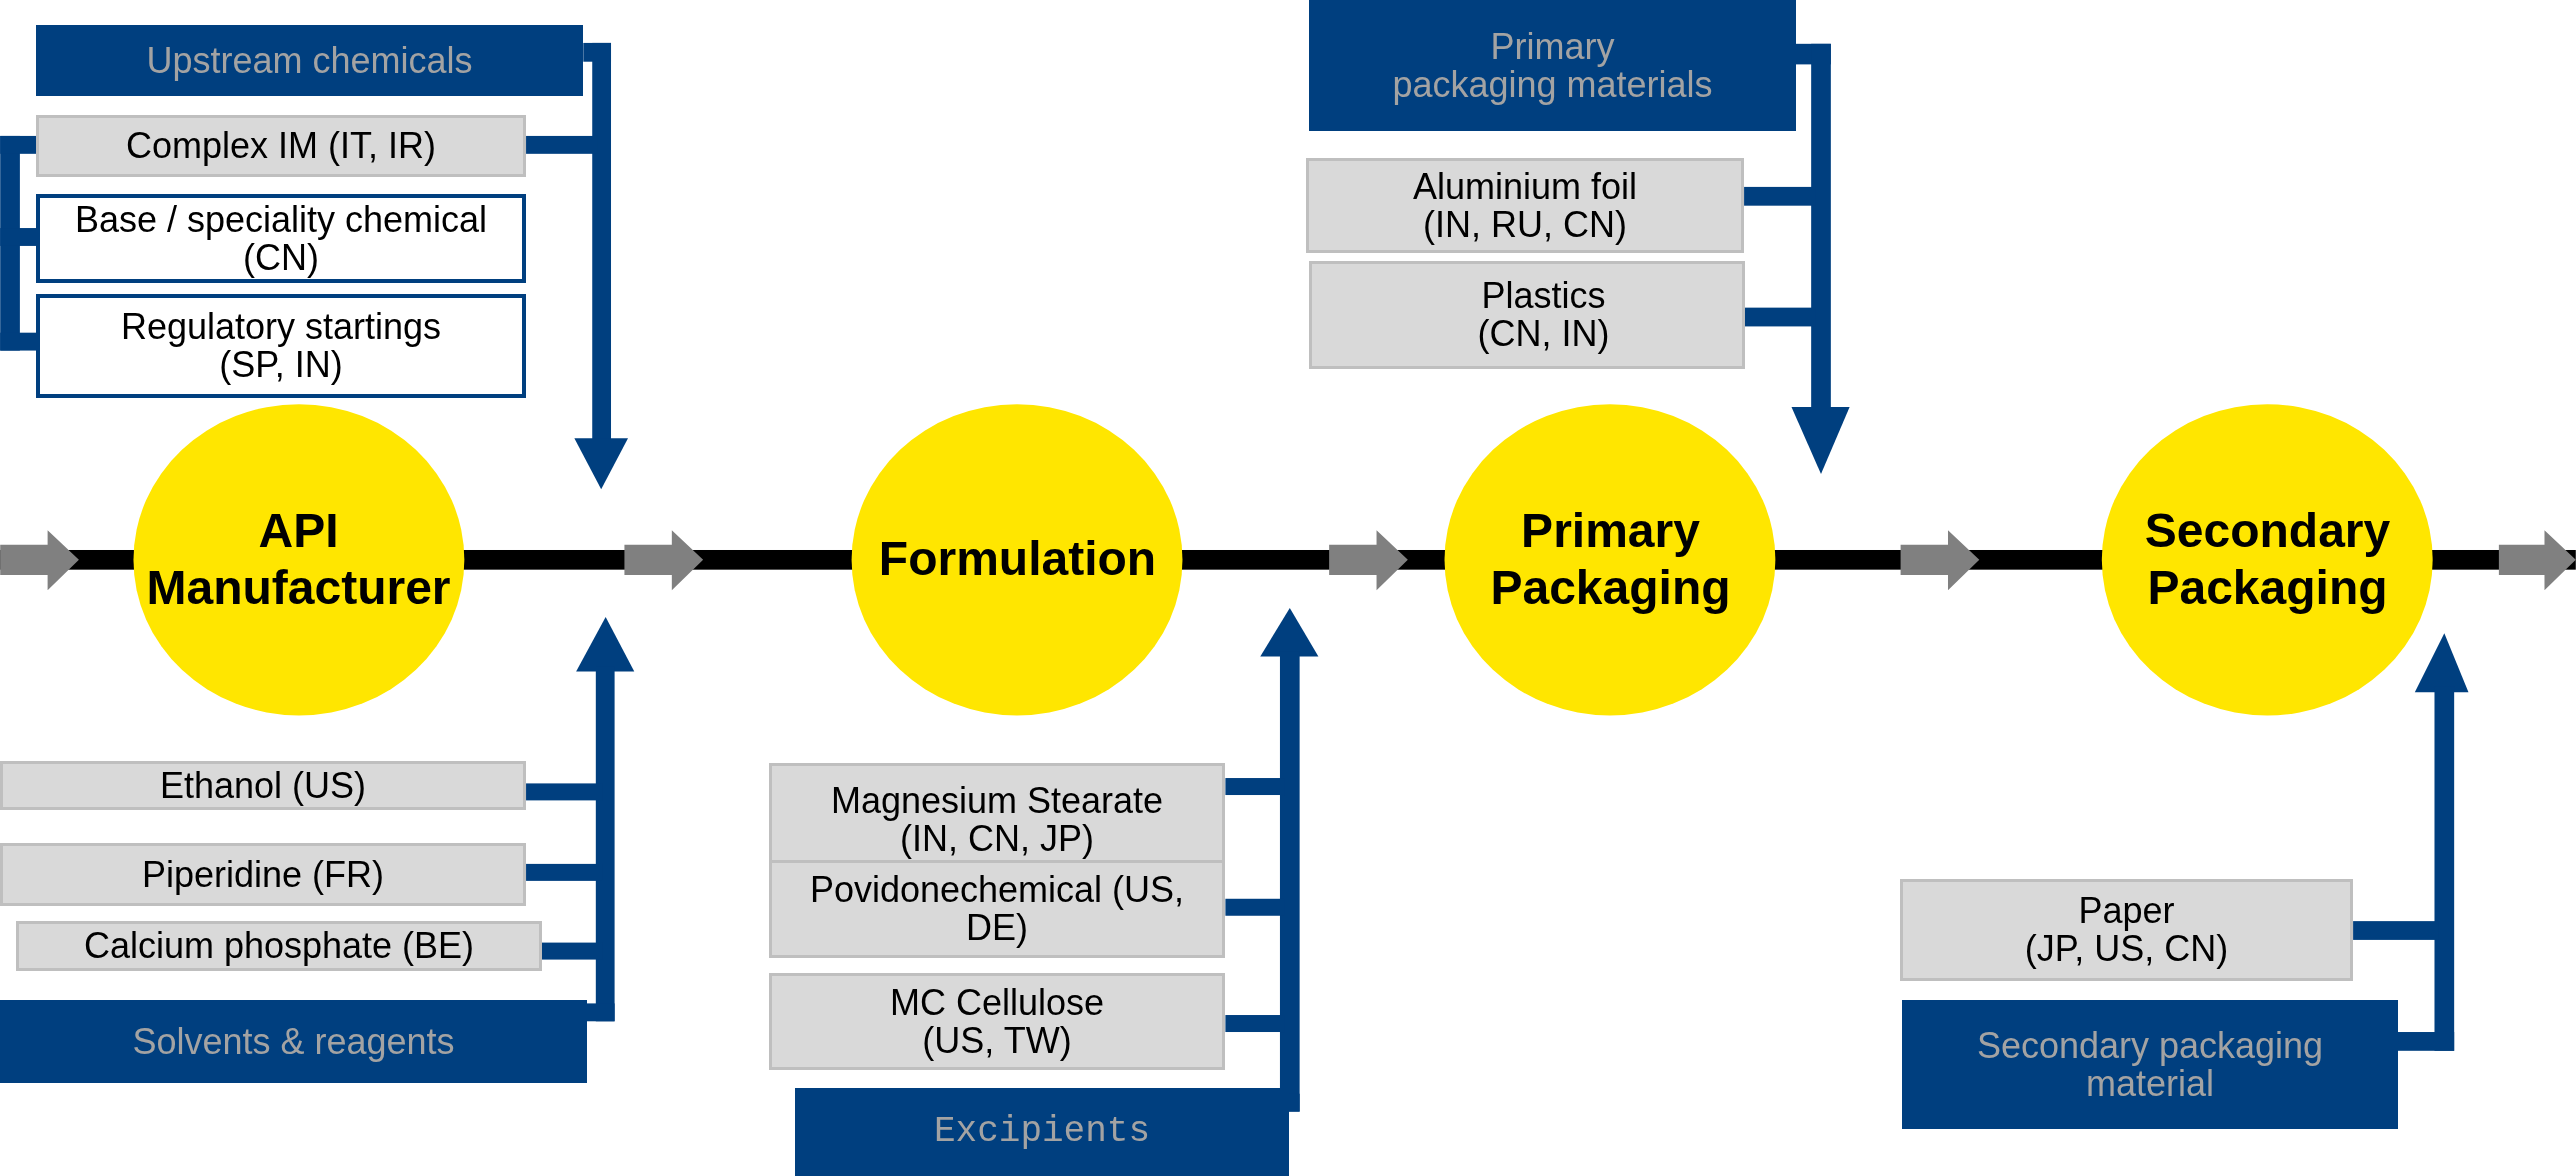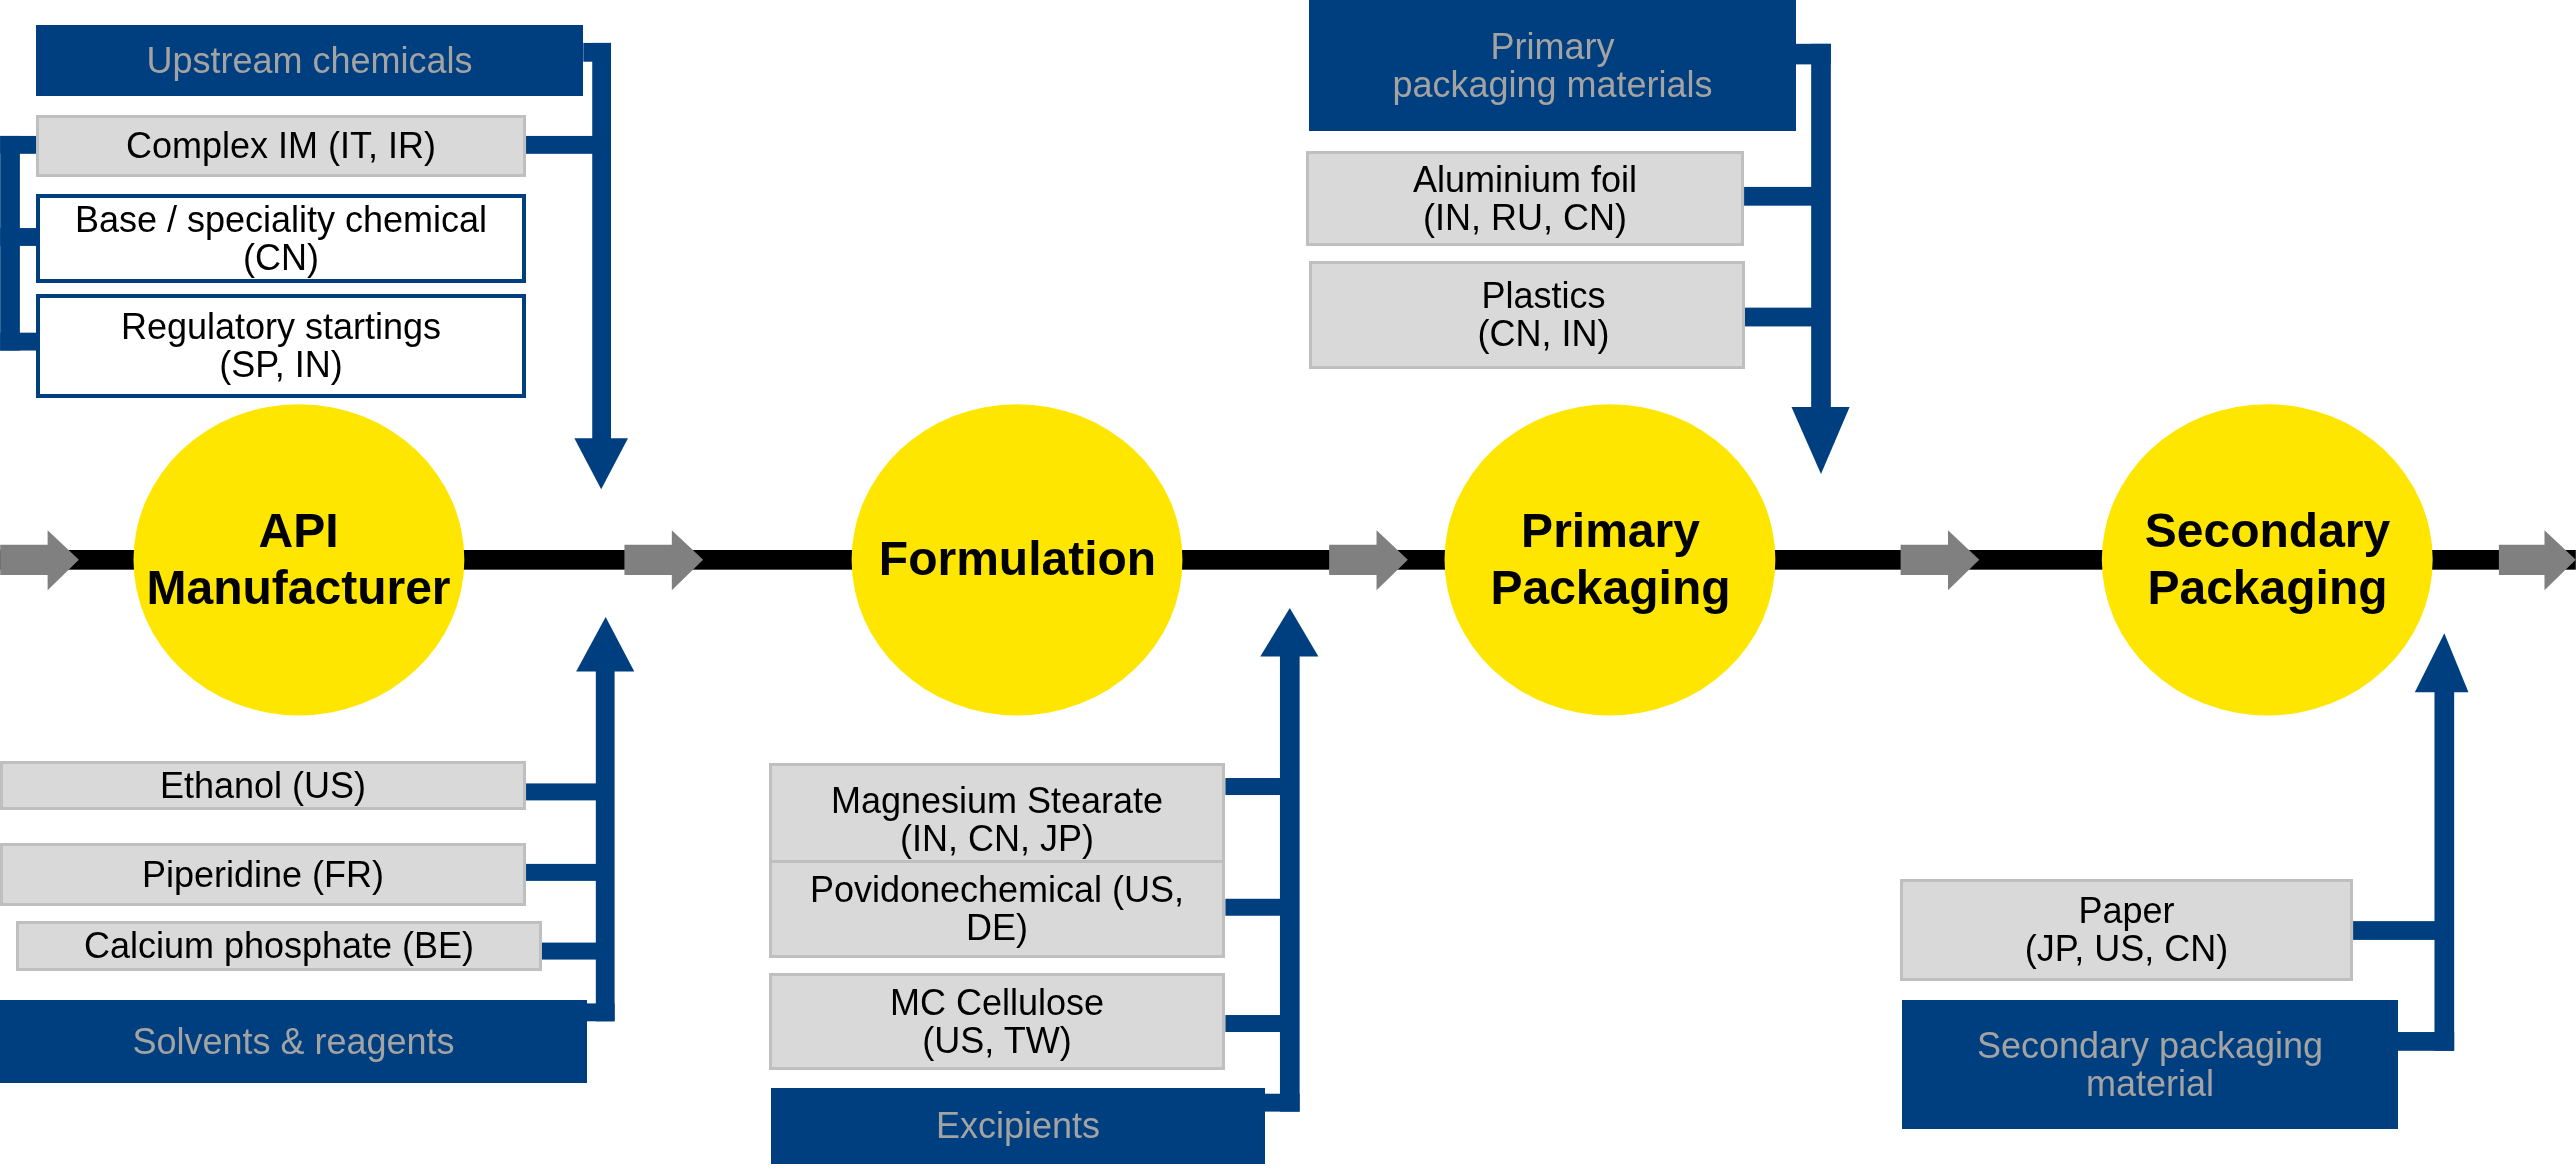--- a/index.html
+++ b/index.html
@@ -89,25 +89,25 @@
 <div class="box gray" style="left:0px;top:843px;width:526px;height:63px;">Piperidine (FR)</div>
 <div class="box gray" style="left:16px;top:921px;width:526px;height:50px;">Calcium phosphate (BE)</div>
 <div class="box dark" style="left:0px;top:1000px;width:587px;height:83px;">Solvents &amp; reagents</div>
 
 <div class="box gray" style="left:769px;top:727px;width:456px;height:114px;white-space:pre-line;margin-top:36px;">Magnesium Stearate
 (IN, CN, JP)</div>
 <div class="box gray" style="left:769px;top:860px;width:456px;height:98px;white-space:pre-line;">Povidonechemical (US,
 DE)</div>
 <div class="box gray" style="left:769px;top:973px;width:456px;height:97px;white-space:pre-line;">MC Cellulose
 (US, TW)</div>
-<div class="box dark" style="left:771px;top:1088px;width:494px;height:76px;">Excipients</div>
+<div class="box dark" style="left:795px;top:1088px;width:494px;height:88px;font-family:Liberation Mono, monospace;">Excipients</div>
 
 <div class="box dark" style="left:1309px;top:0px;width:487px;height:131px;white-space:pre-line;">Primary
 packaging materials</div>
-<div class="box gray" style="left:1306px;top:151px;width:438px;height:95px;white-space:pre-line;">Aluminium foil
+<div class="box gray" style="left:1306px;top:158px;width:438px;height:95px;white-space:pre-line;">Aluminium foil
 (IN, RU, CN)</div>
 <div class="box gray" style="left:1309px;top:261px;width:436px;height:108px;white-space:pre-line;padding-left:33px;">Plastics
 (CN, IN)</div>
 
 <div class="box gray" style="left:1900px;top:879px;width:453px;height:102px;white-space:pre-line;">Paper
 (JP, US, CN)</div>
 <div class="box dark" style="left:1902px;top:1000px;width:496px;height:129px;white-space:pre-line;">Secondary packaging
 material</div>
 
 

